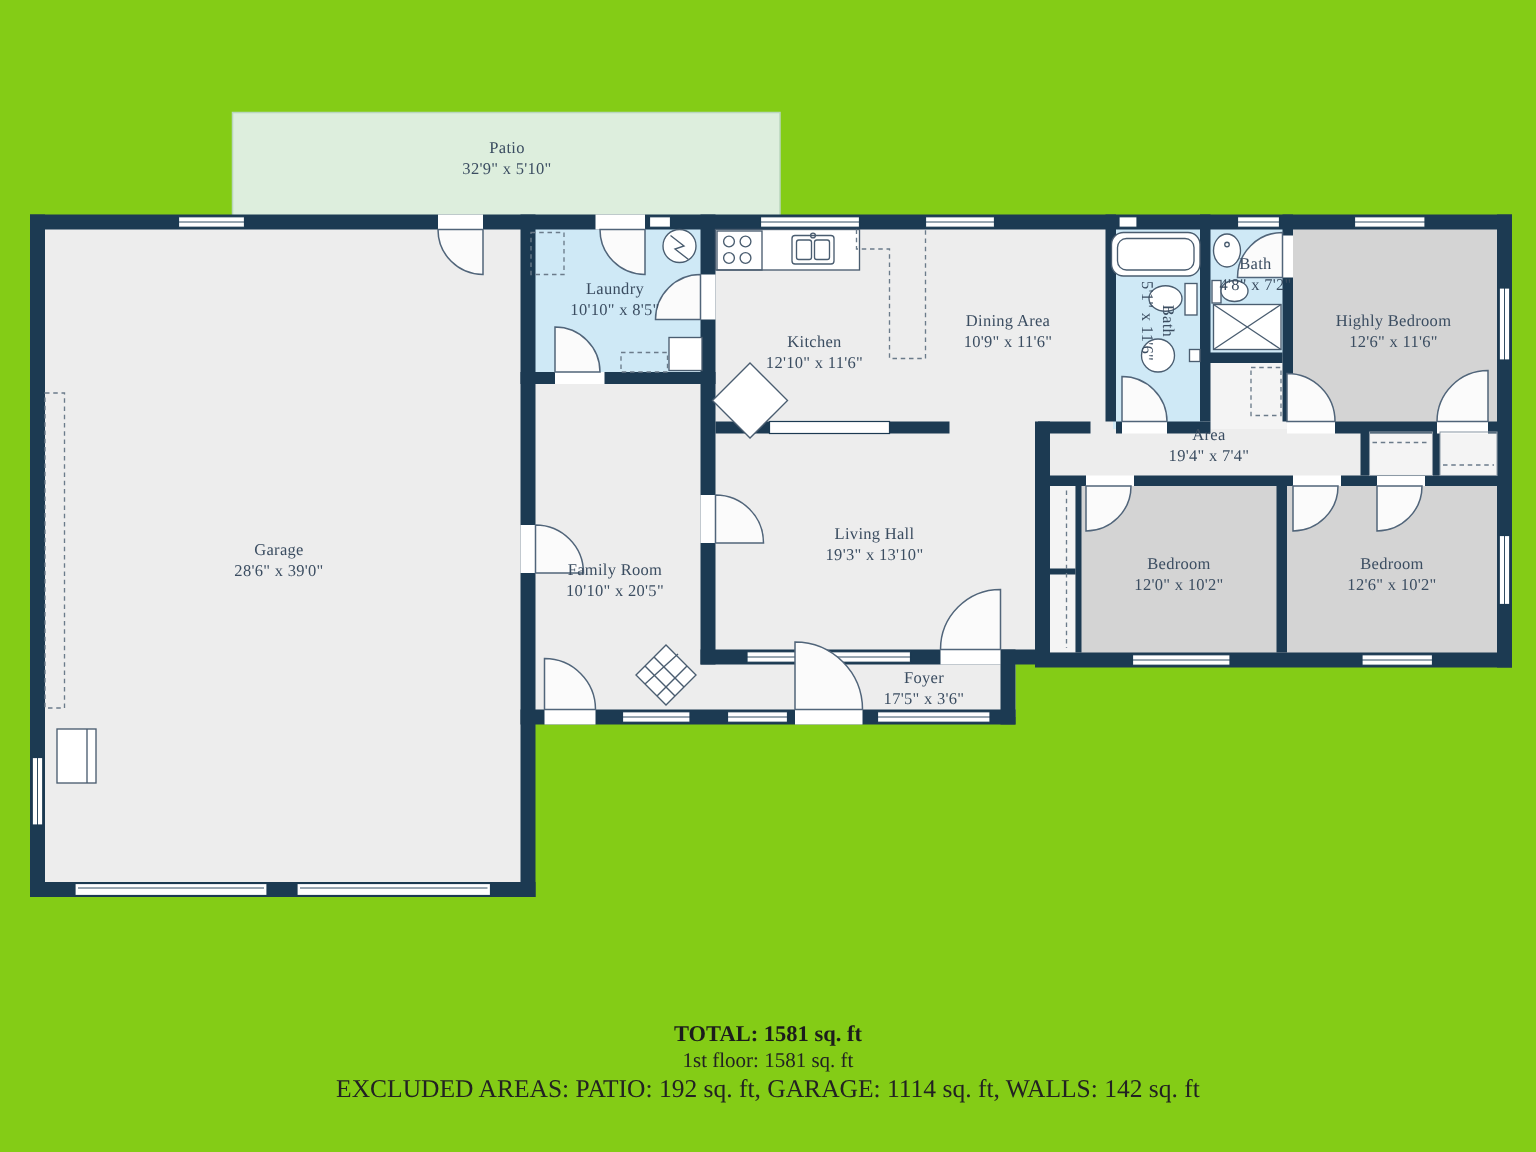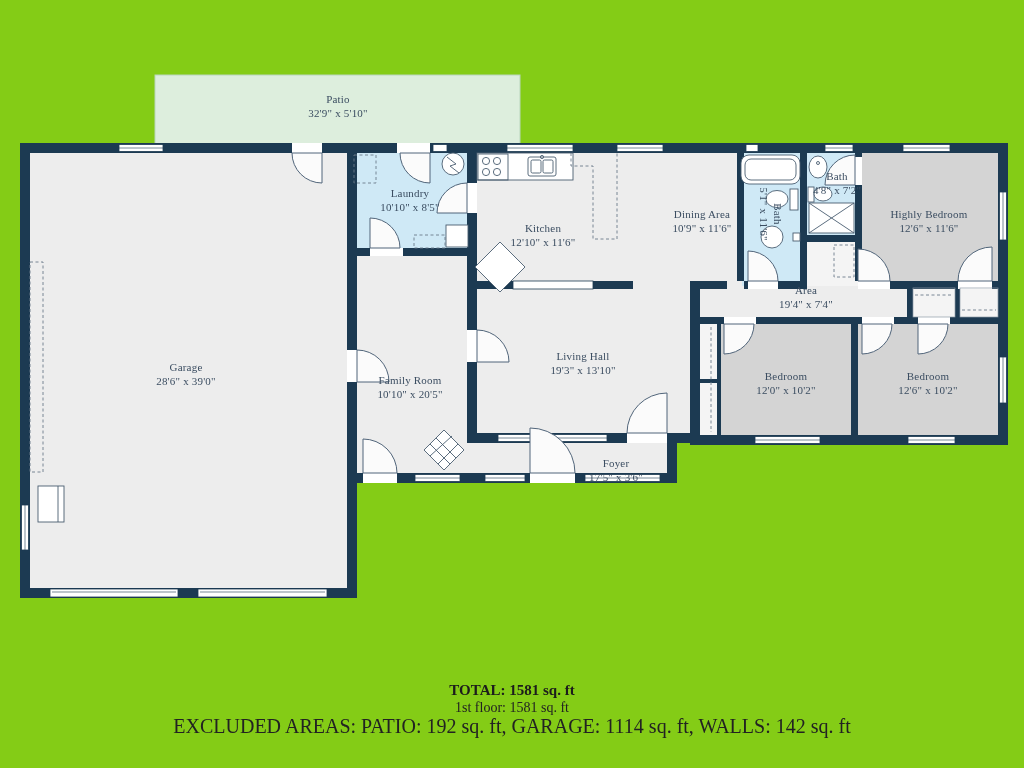--- a/index.html
+++ b/index.html
@@ -23,21 +23,21 @@
   .winline{stroke:var(--wall);stroke-width:.6;}
   .pie{fill:#fbfbfb;stroke:#51657a;stroke-width:1;}
   .fix{fill:#ffffff;stroke:#4a5d70;stroke-width:.9;}
   .fixn{fill:none;stroke:#4a5d70;stroke-width:.9;}
   .dash{fill:none;stroke:#6b7b8a;stroke-width:.9;stroke-dasharray:3 2.5;}
   .thin{fill:none;stroke:#8d9aa6;stroke-width:.7;}
   
   .summary{position:absolute;left:0;top:681px;width:1024px;text-align:center;color:#1c1c1c;}
   .summary .total{font-size:15px;font-weight:bold;line-height:18px;}
   .summary .floor1{font-size:14px;line-height:18px;color:#222;}
-  .summary .excluded{font-size:20px;line-height:18px;color:#222;}
+  .summary .excluded{font-size:17px;line-height:18px;color:#222;}
   .summary .disclaimer{font-size:7.5px;line-height:10px;color:#555;margin-top:8px;}
 </style>
 </head>
 <body>
 
 <div id="stage">
 
 <svg id="plan" width="1024" height="768" viewBox="0 0 1024 768">
 
   <rect class="pat" x="155" y="75" width="365" height="70"></rect>
@@ -250,21 +250,21 @@
       <span class="rdims">28'6" x 39'0"</span>
     </div>
 <div class="room-label" style="left:410px;top:186px;">
       <span class="rname">Laundry</span>
       <span class="rdims">10'10" x 8'5"</span>
     </div>
 <div class="room-label" style="left:543px;top:221px;">
       <span class="rname">Kitchen</span>
       <span class="rdims">12'10" x 11'6"</span>
     </div>
-<div class="room-label" style="left:702px;top:207px;">
+<div class="room-label" style="left:672px;top:207px;">
       <span class="rname">Dining Area</span>
       <span class="rdims">10'9" x 11'6"</span>
     </div>
 <div class="room-label rot90" style="left:771px;top:200px;">
       <span class="rname">Bath</span>
       <span class="rdims">5'1" x 11'6"</span>
     </div>
 <div class="room-label" style="left:837px;top:169px;">
       <span class="rname">Bath</span>
       <span class="rdims">4'8" x 7'2"</span>
@@ -278,21 +278,21 @@
       <span class="rdims">19'4" x 7'4"</span>
     </div>
 <div class="room-label" style="left:410px;top:373px;">
       <span class="rname">Family Room</span>
       <span class="rdims">10'10" x 20'5"</span>
     </div>
 <div class="room-label" style="left:583px;top:349px;">
       <span class="rname">Living Hall</span>
       <span class="rdims">19'3" x 13'10"</span>
     </div>
-<div class="room-label" style="left:616px;top:456px;">
+<div class="room-label" style="left:616px;top:445px;">
       <span class="rname">Foyer</span>
       <span class="rdims">17'5" x 3'6"</span>
     </div>
 <div class="room-label" style="left:786px;top:369px;">
       <span class="rname">Bedroom</span>
       <span class="rdims">12'0" x 10'2"</span>
     </div>
 <div class="room-label" style="left:928px;top:369px;">
       <span class="rname">Bedroom</span>
       <span class="rdims">12'6" x 10'2"</span>

